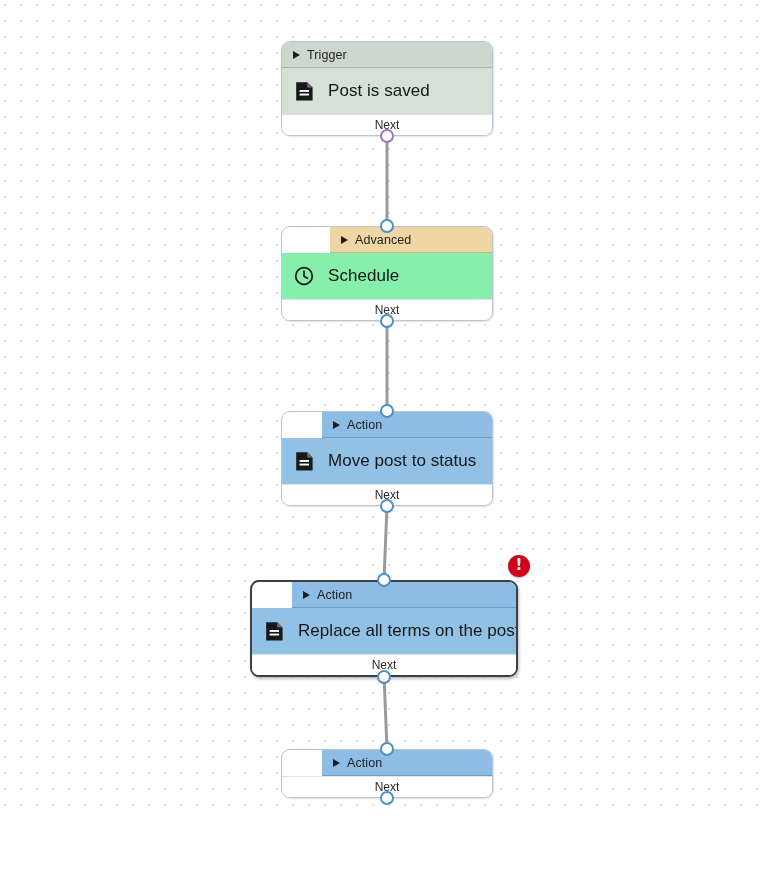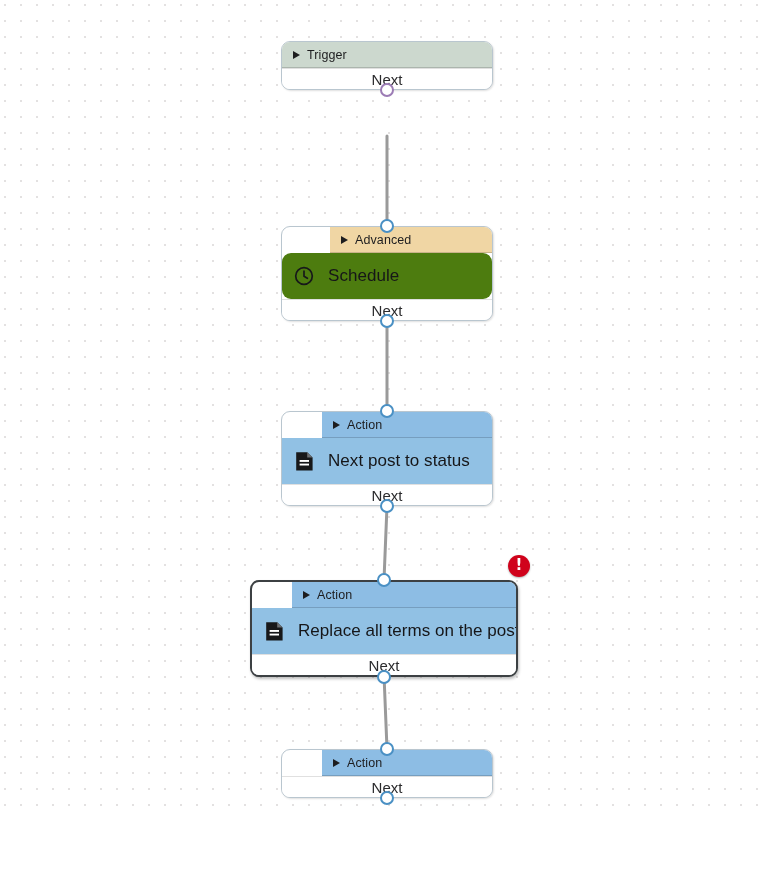--- a/index.html
+++ b/index.html
@@ -95,29 +95,29 @@
   }
   .node-icon svg { display: block; }
 
   .node-footer {
     height: 21px;
     background: #ffffff;
     border-top: 1px solid rgba(0,0,0,0.12);
     display: flex;
     align-items: center;
     justify-content: center;
-    font-size: 15px;
+    font-size: 12px;
     color: #2b2b2d;
   }
 
   
   .c-trigger  .node-header { background: #ccd8ce; }
   .c-trigger  .node-body   { background: #d5e0d7; }
   .c-advanced .node-header { background: #f0d6a4; margin-left: 48px; }
-  .c-advanced .node-body   { background: #4d7c0f; border-radius: 9px; }
+  .c-advanced .node-body   { background: #86efac; }
   .c-action   .node-header { background: #8dbde4; margin-left: 40px; }
   .c-action   .node-body   { background: #91c1e4; }
 
   
   .port {
     position: absolute;
     width: 14px; height: 14px;
     border-radius: 50%;
     background: #ffffff;
     z-index: 5;
@@ -162,81 +162,92 @@
       <line x1="384" y1="675" x2="387" y2="749" stroke="#9a9a9a" stroke-width="3" stroke-linecap="round"></line>
     </svg>
 
   <div id="node-layer">
       <div class="node c-trigger" id="node-trigger" style="left: 281px; top: 41px; width: 212px;">
         <div class="node-shell">
           <div class="node-header">
             <span class="disclosure"></span>
             <span>Trigger</span>
           </div>
-          <div class="node-footer">Next</div>
-        </div>
-        <div class="port out purple"></div>
-      </div>
-      <div class="node c-advanced" id="node-advanced" style="left: 281px; top: 226px; width: 212px;">
-        <div class="node-shell">
-          <div class="node-header">
-            <span class="disclosure"></span>
-            <span>Advanced</span>
-          </div>
-          <div class="node-body">
-            <span class="node-icon">
-              <svg width="20" height="20" viewBox="0 0 20 20">
-                <circle cx="10" cy="10" r="8.3" fill="none" stroke="#17181a" stroke-width="1.7"></circle>
-                <path d="M10 5.2 V10.3 L13.4 12.3" fill="none" stroke="#17181a" stroke-width="1.7" stroke-linecap="round" stroke-linejoin="round"></path>
-              </svg>
-            </span>
-            <span class="node-title">Schedule</span>
-          </div>
-          <div class="node-footer">Next</div>
-        </div>
-        <div class="port in blue"></div>
-        <div class="port out blue"></div>
-      </div>
-      <div class="node c-action" id="node-move-post" style="left: 281px; top: 411px; width: 212px;">
-        <div class="node-shell">
-          <div class="node-header">
-            <span class="disclosure"></span>
-            <span>Action</span>
-          </div>
           <div class="node-body">
             <span class="node-icon">
               <svg width="19" height="21" viewBox="0 0 19 21">
                 <path d="M1.2 1.2 H12.2 L17.6 6.6 V19.6 H1.2 Z" fill="#17181a"></path>
                 <path d="M12.2 1.2 L17.6 6.6 H12.2 Z" fill="#6b6e72"></path>
                 <rect x="4.6" y="9.0" width="9.4" height="1.9" fill="#ffffff"></rect>
                 <rect x="4.6" y="12.6" width="9.4" height="1.9" fill="#ffffff"></rect>
               </svg>
             </span>
-            <span class="node-title">Next post to status</span>
-          </div>
-          <div class="node-footer">Next</div>
-        </div>
-        <div class="port in blue"></div>
-        <div class="port out blue"></div>
-      </div>
-      <div class="node c-action selected" id="node-replace-terms" style="left: 250px; top: 580px; width: 268px;">
+            <span class="node-title">Post is saved</span>
+          </div>
+          <div class="node-footer">Next</div>
+        </div>
+        <div class="port out purple"></div>
+      </div>
+      <div class="node c-advanced" id="node-advanced" style="left: 281px; top: 226px; width: 212px;">
+        <div class="node-shell">
+          <div class="node-header">
+            <span class="disclosure"></span>
+            <span>Advanced</span>
+          </div>
+          <div class="node-body">
+            <span class="node-icon">
+              <svg width="20" height="20" viewBox="0 0 20 20">
+                <circle cx="10" cy="10" r="8.3" fill="none" stroke="#17181a" stroke-width="1.7"></circle>
+                <path d="M10 5.2 V10.3 L13.4 12.3" fill="none" stroke="#17181a" stroke-width="1.7" stroke-linecap="round" stroke-linejoin="round"></path>
+              </svg>
+            </span>
+            <span class="node-title">Schedule</span>
+          </div>
+          <div class="node-footer">Next</div>
+        </div>
+        <div class="port in blue"></div>
+        <div class="port out blue"></div>
+      </div>
+      <div class="node c-action" id="node-move-post" style="left: 281px; top: 411px; width: 212px;">
         <div class="node-shell">
           <div class="node-header">
             <span class="disclosure"></span>
             <span>Action</span>
           </div>
           <div class="node-body">
             <span class="node-icon">
               <svg width="19" height="21" viewBox="0 0 19 21">
                 <path d="M1.2 1.2 H12.2 L17.6 6.6 V19.6 H1.2 Z" fill="#17181a"></path>
                 <path d="M12.2 1.2 L17.6 6.6 H12.2 Z" fill="#6b6e72"></path>
                 <rect x="4.6" y="9.0" width="9.4" height="1.9" fill="#ffffff"></rect>
                 <rect x="4.6" y="12.6" width="9.4" height="1.9" fill="#ffffff"></rect>
               </svg>
             </span>
+            <span class="node-title">Move post to status</span>
+          </div>
+          <div class="node-footer">Next</div>
+        </div>
+        <div class="port in blue"></div>
+        <div class="port out blue"></div>
+      </div>
+      <div class="node c-action selected" id="node-replace-terms" style="left: 250px; top: 580px; width: 268px;">
+        <div class="node-shell">
+          <div class="node-header">
+            <span class="disclosure"></span>
+            <span>Action</span>
+          </div>
+          <div class="node-body">
+            <span class="node-icon">
+              <svg width="19" height="21" viewBox="0 0 19 21">
+                <path d="M1.2 1.2 H12.2 L17.6 6.6 V19.6 H1.2 Z" fill="#17181a"></path>
+                <path d="M12.2 1.2 L17.6 6.6 H12.2 Z" fill="#6b6e72"></path>
+                <rect x="4.6" y="9.0" width="9.4" height="1.9" fill="#ffffff"></rect>
+                <rect x="4.6" y="12.6" width="9.4" height="1.9" fill="#ffffff"></rect>
+              </svg>
+            </span>
             <span class="node-title">Replace all terms on the post</span>
           </div>
           <div class="node-footer">Next</div>
         </div>
         <div class="port in blue"></div>
         <div class="port out blue"></div>
         <div class="error-badge" style="left: 258px; top: -25px;">
           <span class="bang">!</span>
         </div>
       </div>

